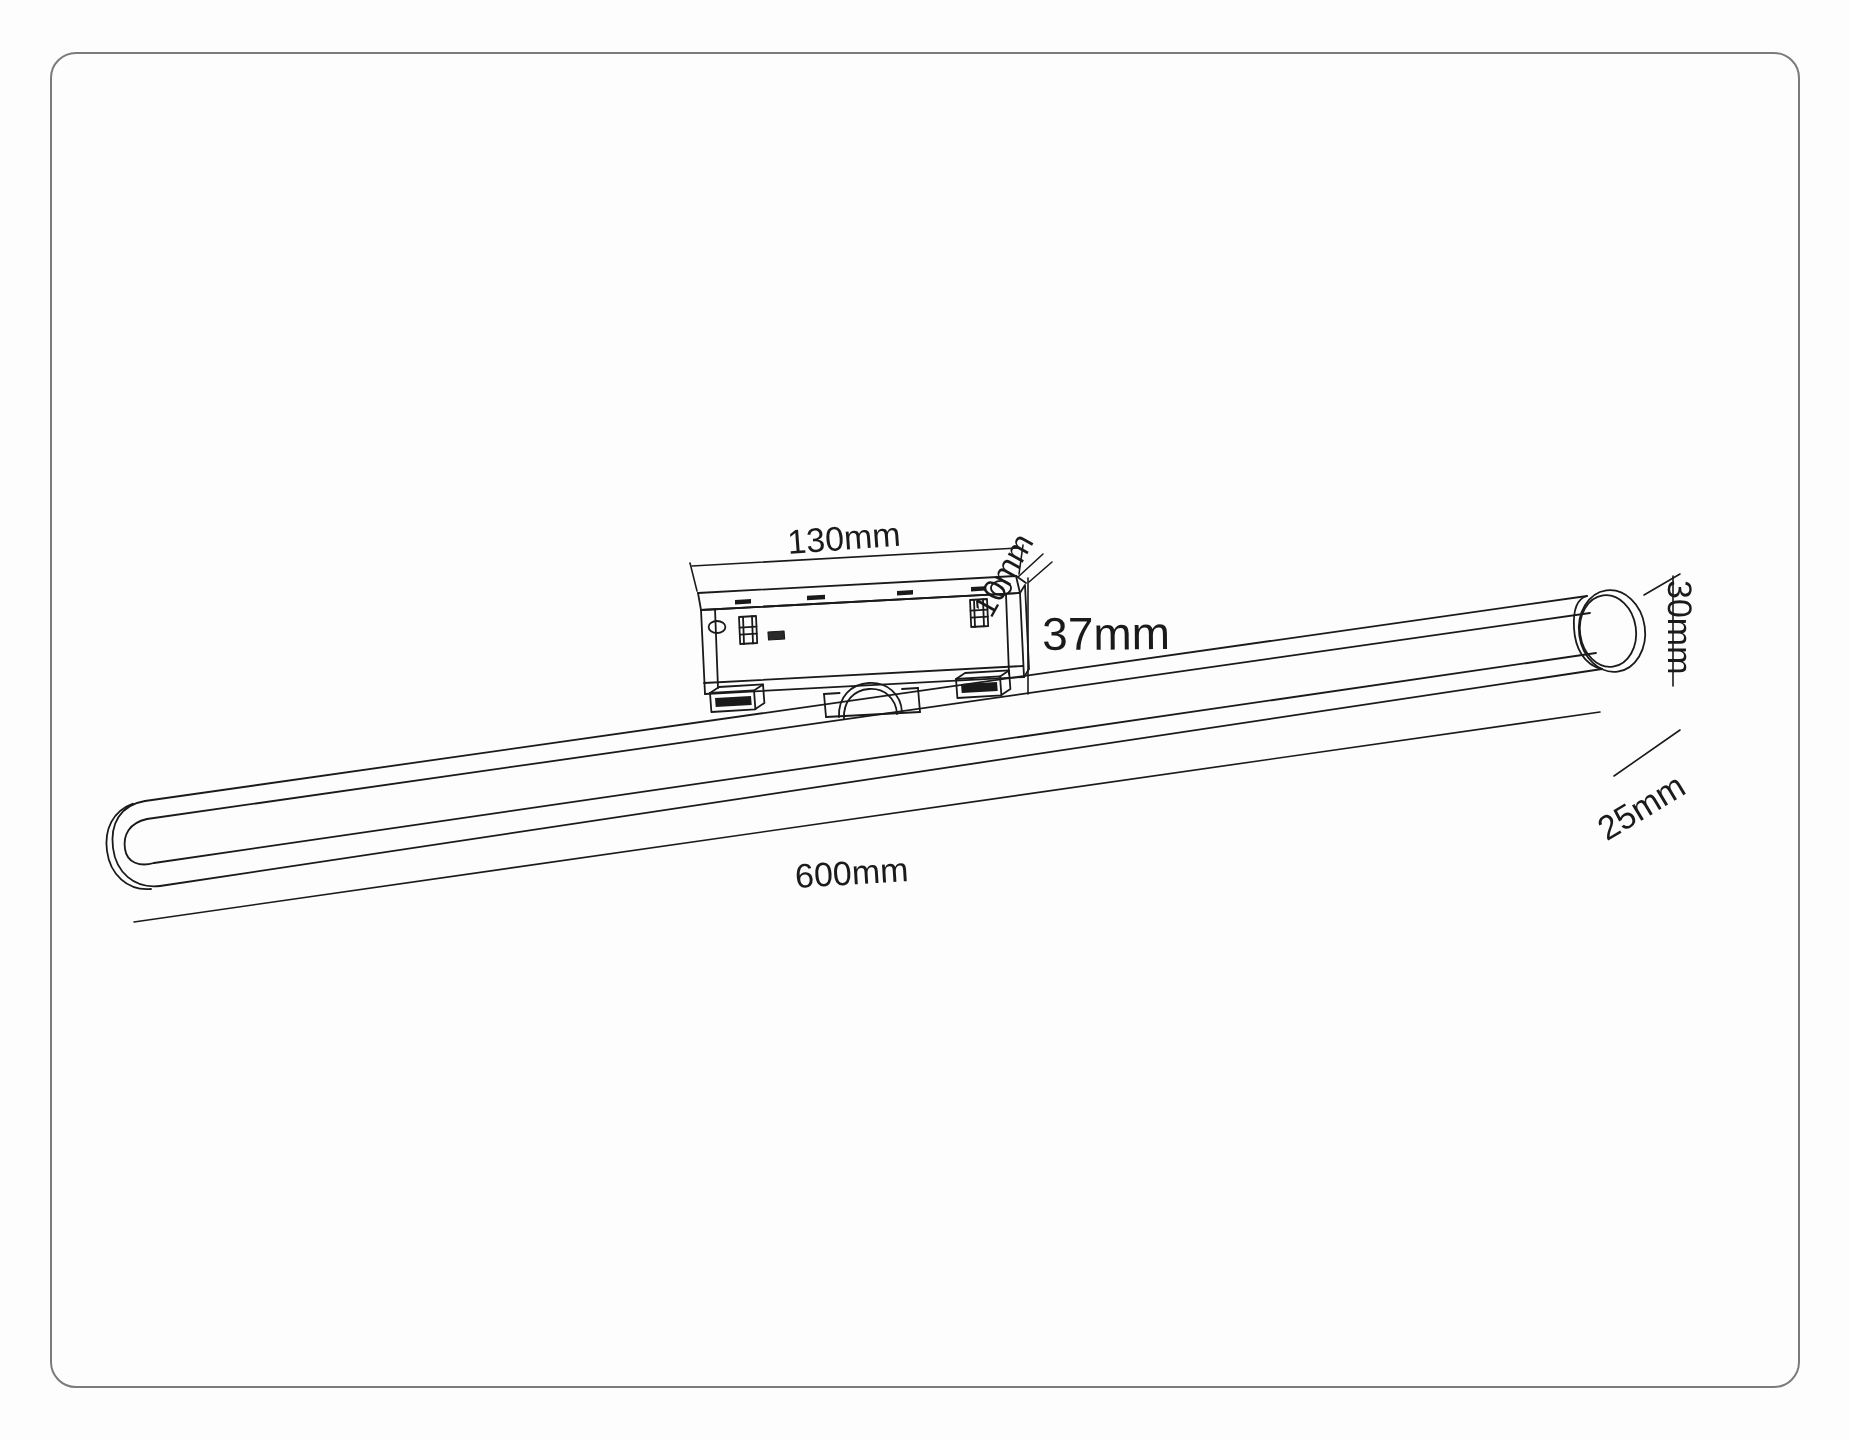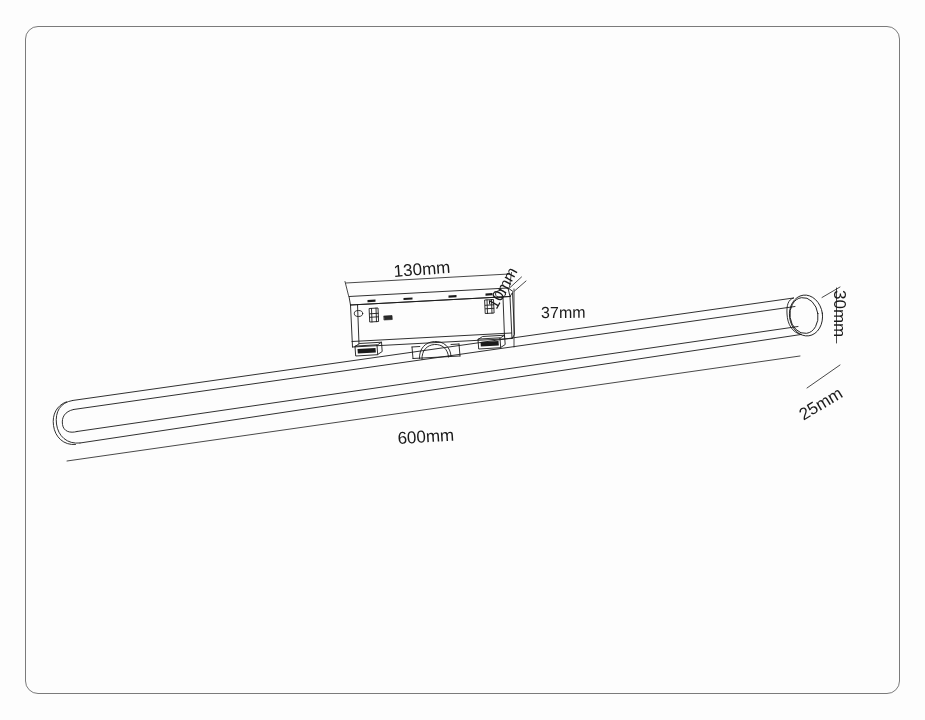--- a/index.html
+++ b/index.html
@@ -55,24 +55,23 @@
   #lbl-10 {
     left: 500px;
     top: 294px;
     font-size: 16px;
     transform: rotate(-61deg);
     transform-origin: left bottom;
   }
   #lbl-37 {
     left: 521px;
     top: 304px;
-    font-size: 16px;
+    font-size: 23px;
     transform: rotate(-0.4deg);
     transform-origin: left top;
-    margin-left: 20px;
   }
   #lbl-30 {
     left: 849px;
     top: 290px;
     font-size: 17px;
     transform: rotate(90deg);
     transform-origin: left top;
   }
   #lbl-25 {
     left: 806px;

